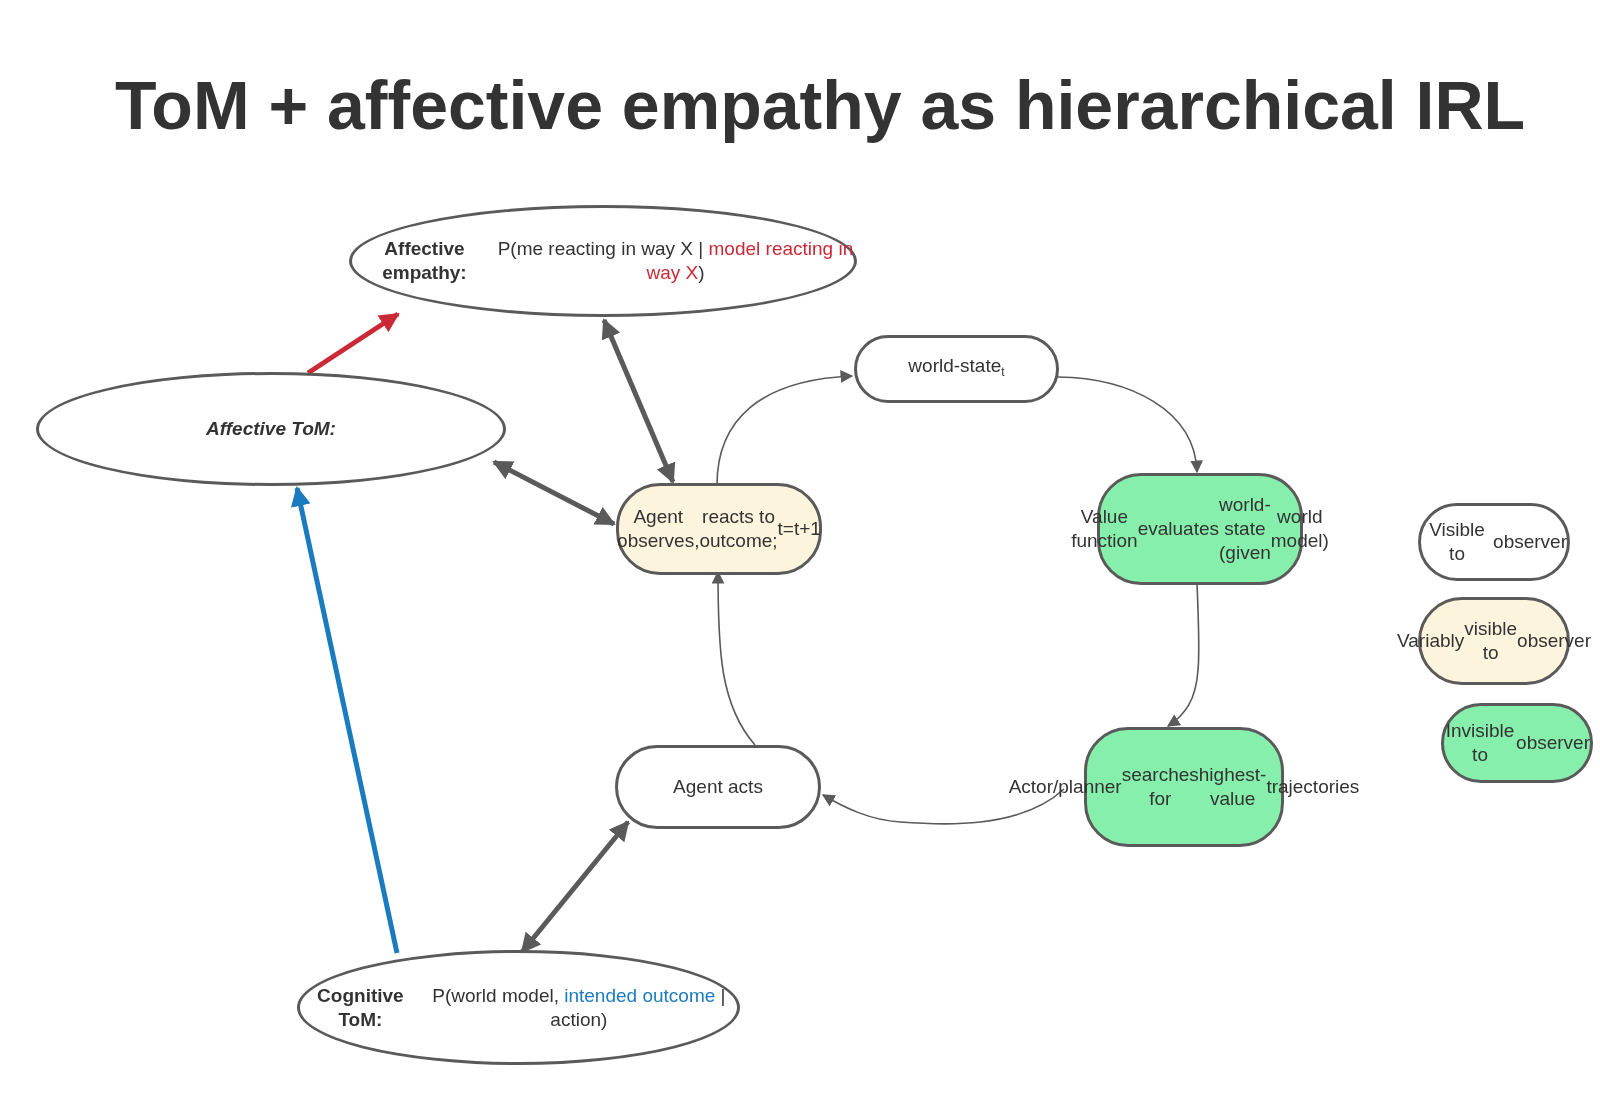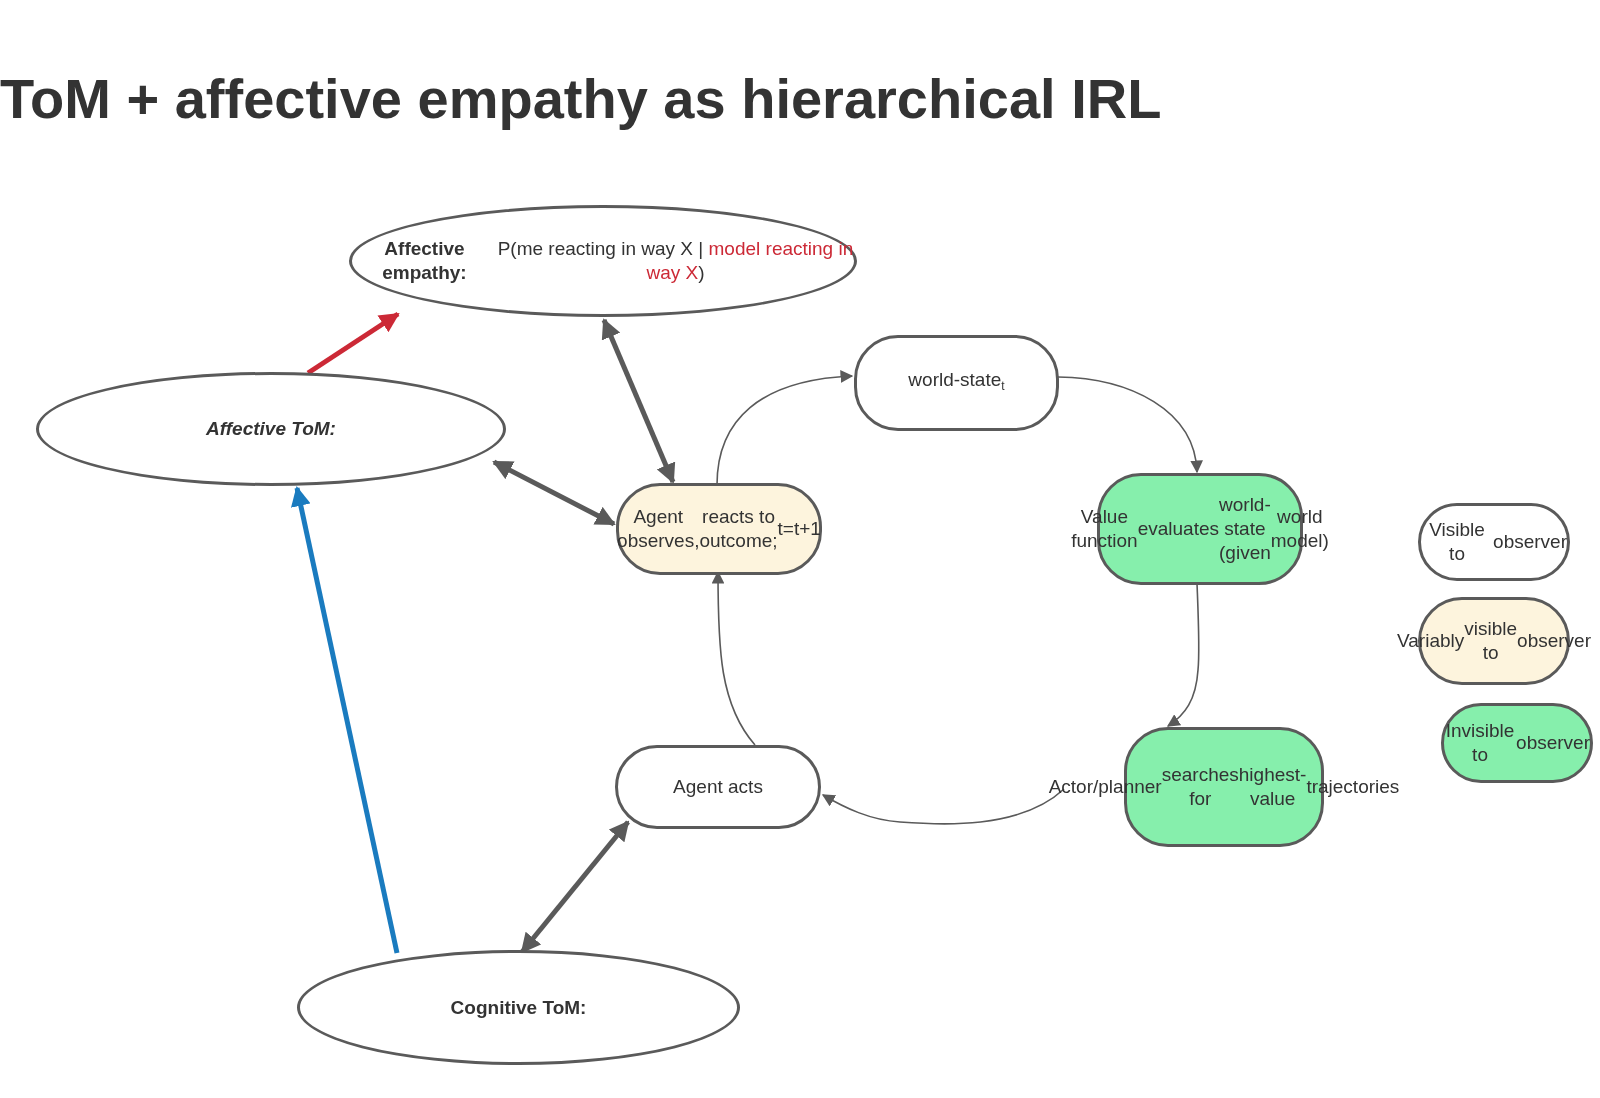--- a/index.html
+++ b/index.html
@@ -1,17 +1,17 @@
 <!DOCTYPE html>
 <html><head>
   <meta charset="utf-8">
   <style>
     html, body { margin: 0; padding: 0; background: #ffffff; }
     body { width: 1600px; height: 1098px; position: relative; overflow: hidden; font-family: "Liberation Sans", sans-serif; color: #333333; }
-    .title { position: absolute; left: 0; width: 1560px; top: 66px; font-size: 56px; font-weight: bold; color: #333333; letter-spacing: 0px; }
+    .title { position: absolute; left: 0; width: 1560px; top: 66px; text-align: center; font-size: 68px; font-weight: bold; color: #333333; letter-spacing: 0px; padding-left: 40px; }
     svg.edges { position: absolute; left: 0; top: 0; }
     .node { position: absolute; box-sizing: border-box; border: 3px solid #5a5a5a; display: flex; flex-direction: row; align-items: center; justify-content: center; text-align: center; font-size: 19px; line-height: 24px; color: #333333; }
     .ellipse { border-radius: 50%; background: #ffffff; }
     .pill { border-radius: 44px; }
     .white { background: #ffffff; }
     .light { background: #fdf4dd; }
     .gold { background: #86efac; }
     .bold { font-weight: bold; }
     .red { color: #cc2936; }
     .blue { color: #1a7bbf; }
@@ -56,40 +56,41 @@
   <div class="bold">Affective empathy:</div>
   <div><span>P(</span><span>me reacting in way X</span><span> | </span><span class="red">model reacting in way X</span><span>)</span></div>
 </div>
 
 <div class="node ellipse" style="left:36px; top:372px; width:470px; height:114px;font-style:italic;">
   <div class="bold">Affective ToM:</div>
 </div>
 
 <div class="node ellipse" style="left:297px; top:950px; width:443px; height:115px;">
   <div class="bold">Cognitive ToM:</div>
+  <div><span>P(world model, </span><span class="blue">intended outcome</span><span> | action)</span></div>
 </div>
 
-<div class="node pill white" style="left:854px; top:335px; width:205px; height:96px;">
+<div class="node pill white" style="left:854px; top:335px; width:205px; height:68px;">
   <div><span>world-state</span><span class="sub">t</span></div>
 </div>
 
 <div class="node pill light" style="left:616px; top:483px; width:206px; height:92px;">
   <div>Agent observes,</div>
   <div>reacts to outcome;</div>
   <div>t=t+1</div>
 </div>
 
 <div class="node pill gold" style="left:1097px; top:473px; width:206px; height:112px;">
   <div>Value function</div>
   <div>evaluates</div>
   <div>world-state (given</div>
   <div>world model)</div>
 </div>
 
-<div class="node pill gold" style="left:1124px; top:727px; width:200px; height:120px;">
+<div class="node pill gold" style="left:1084px; top:727px; width:200px; height:120px;">
   <div>Actor/planner</div>
   <div>searches for</div>
   <div>highest-value</div>
   <div>trajectories</div>
 </div>
 
 <div class="node pill white" style="left:615px; top:745px; width:206px; height:84px;">
   <div>Agent acts</div>
 </div>
 

